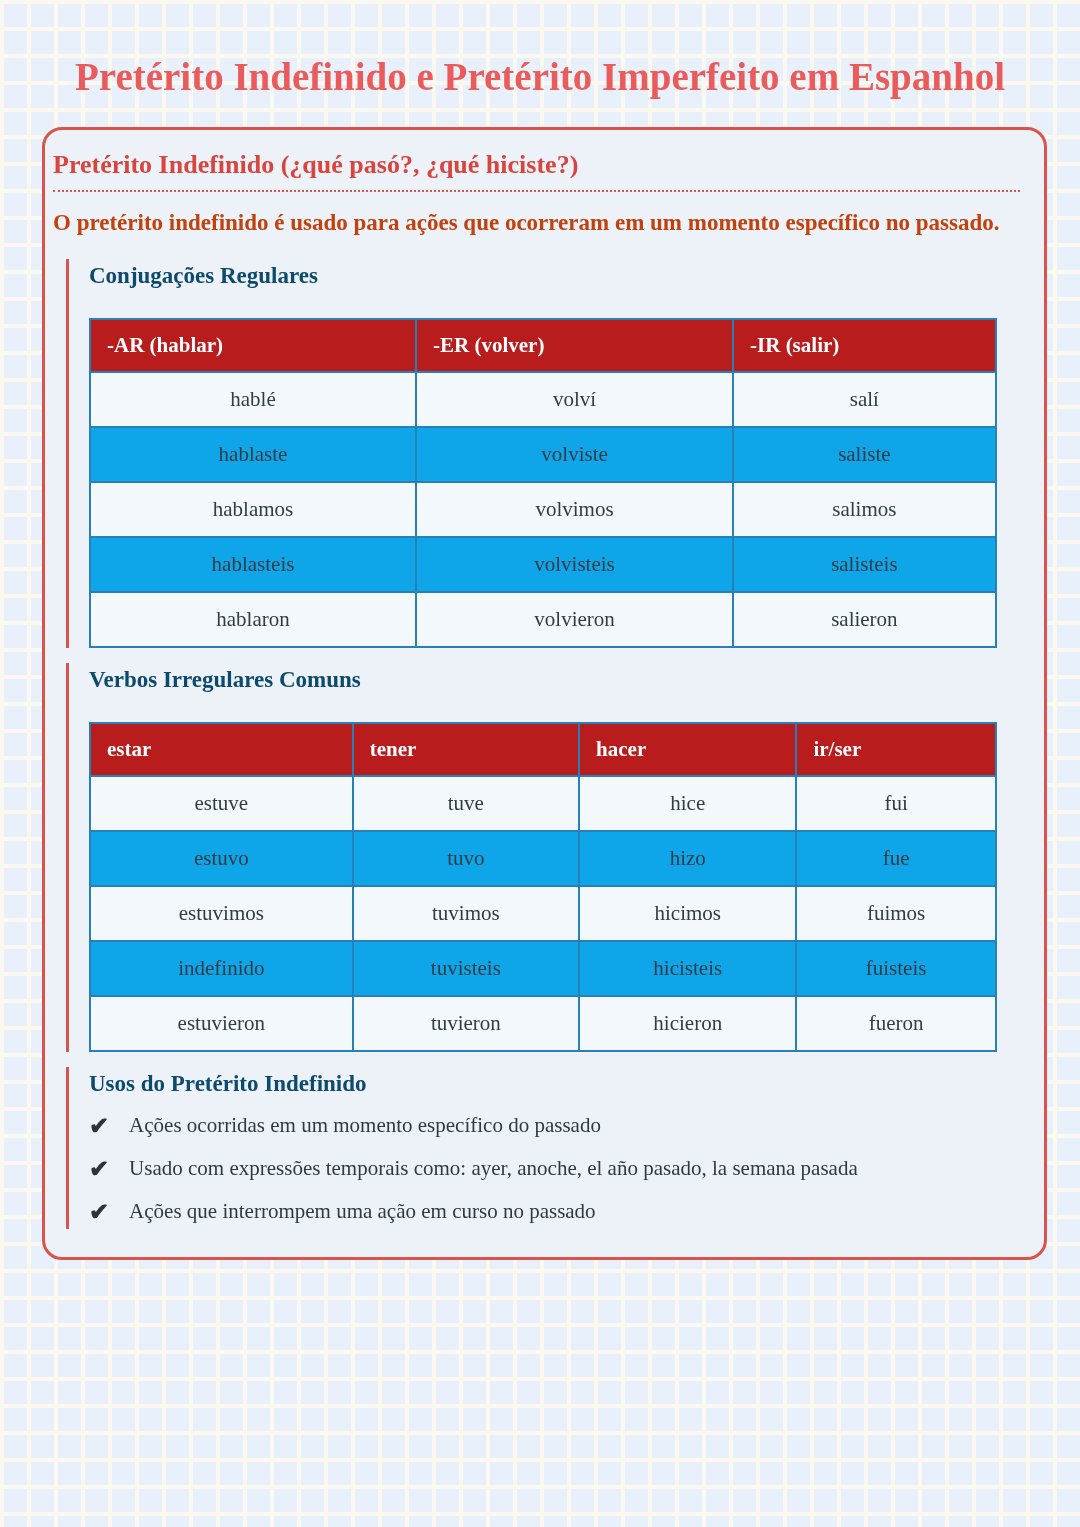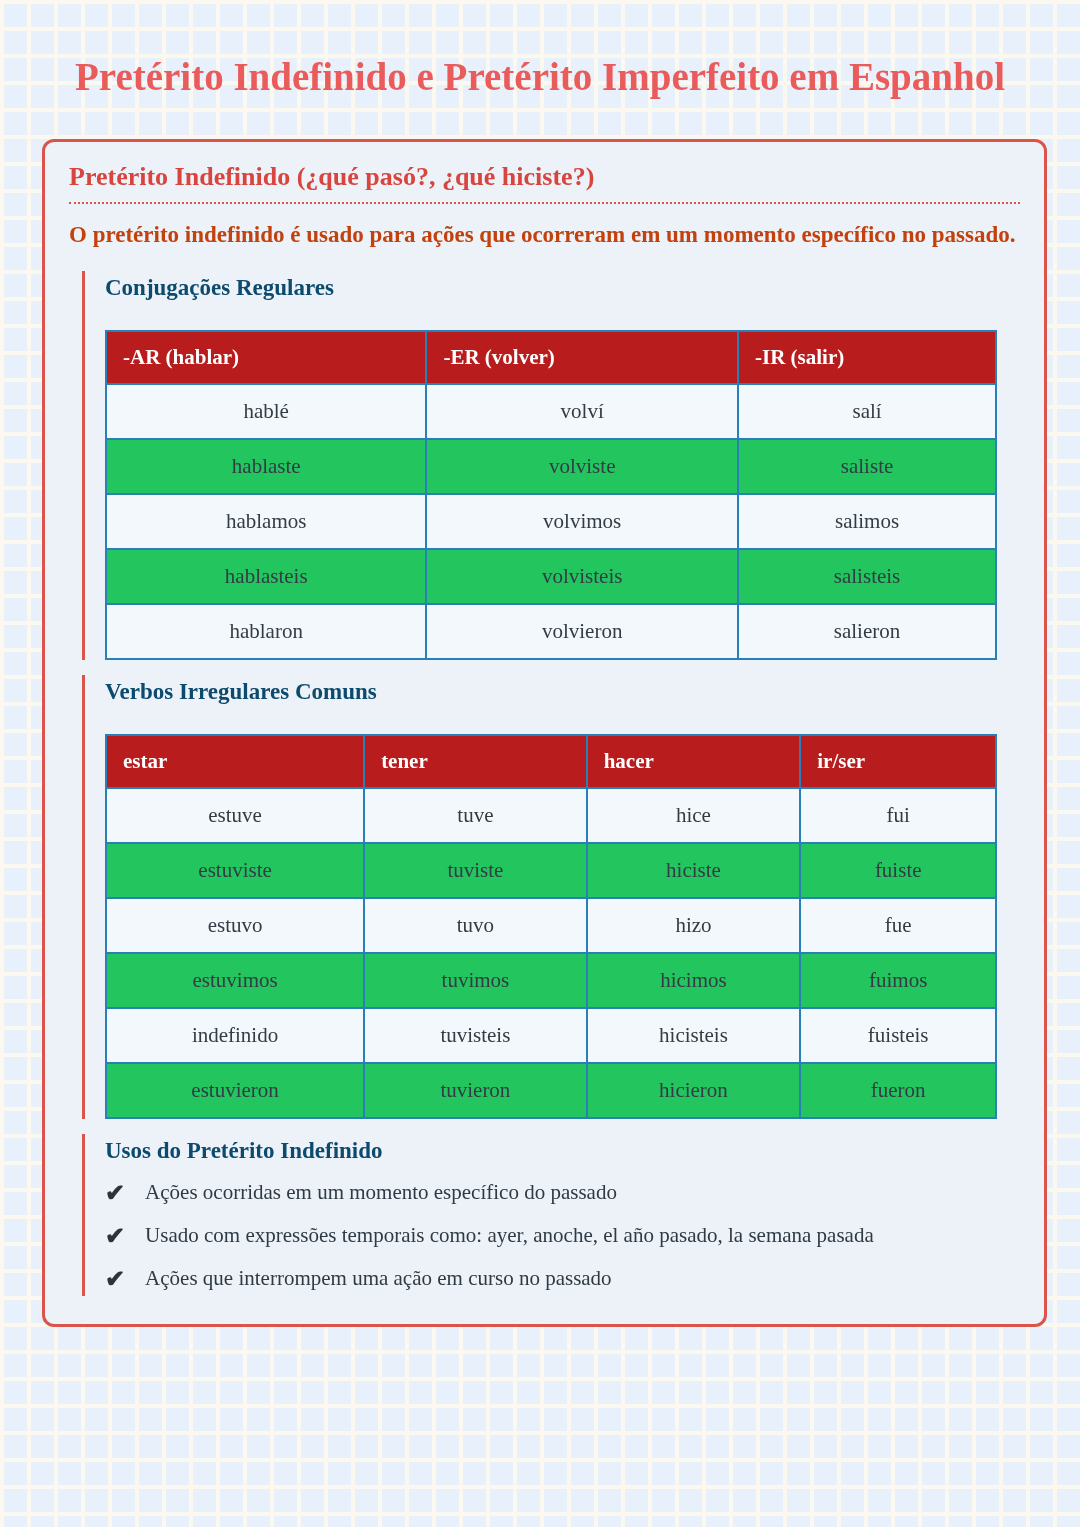--- a/index.html
+++ b/index.html
@@ -18,25 +18,25 @@
     margin: 0 auto;
     padding-top: 52px;
     max-width: 950px;
     text-align: center;
     font-size: 39px;
     line-height: 1.3;
     font-weight: bold;
     color: #ea5c5c;
   }
   .card {
-    margin: 36px 33px 0 42px;
+    margin: 24px 33px 0 42px;
     background: #edf2f8;
     border: 3px solid #db544c;
-    border-radius: 12px;
-    padding: 18px 24px 24px 24px;
+    border-radius: 20px;
+    padding: 18px 24px 24px 8px;
     box-sizing: border-box;
   }
   .section-heading {
     margin: 0;
     padding: 2px 0 10px 0;
     font-size: 26px;
     font-weight: bold;
     color: #d8453e;
     border-bottom: 2px dotted #d8544c;
   }
@@ -70,21 +70,21 @@
   table.conj-table th {
     background: #b91c1c;
     color: #ffffff;
     font-size: 21px;
     font-weight: bold;
     text-align: left;
     padding: 13px 16px;
     border: 2px solid #2980b9;
   }
   table.conj-table td {
-    background: #22c55e;
+    background: #0ea5e9;
     color: #333c44;
     font-size: 21px;
     text-align: center;
     padding: 14px 10px;
     border: 2px solid #2980b9;
   }
   table.conj-table tbody tr:nth-child(odd) td { background: #f3f8fc; }
   ul.checklist {
     list-style: none;
     margin: 12px 0 4px 0;
@@ -179,26 +179,20 @@
               <th>hacer</th>
               <th>ir/ser</th>
             </tr>
           </thead>
           <tbody>
             <tr>
               <td>estuve</td>
               <td>tuve</td>
               <td>hice</td>
               <td>fui</td>
-            </tr>
-            <tr>
-              <td>estuviste</td>
-              <td>tuviste</td>
-              <td>hiciste</td>
-              <td>fuiste</td>
             </tr>
             <tr>
               <td>estuvo</td>
               <td>tuvo</td>
               <td>hizo</td>
               <td>fue</td>
             </tr>
             <tr>
               <td>estuvimos</td>
               <td>tuvimos</td>

